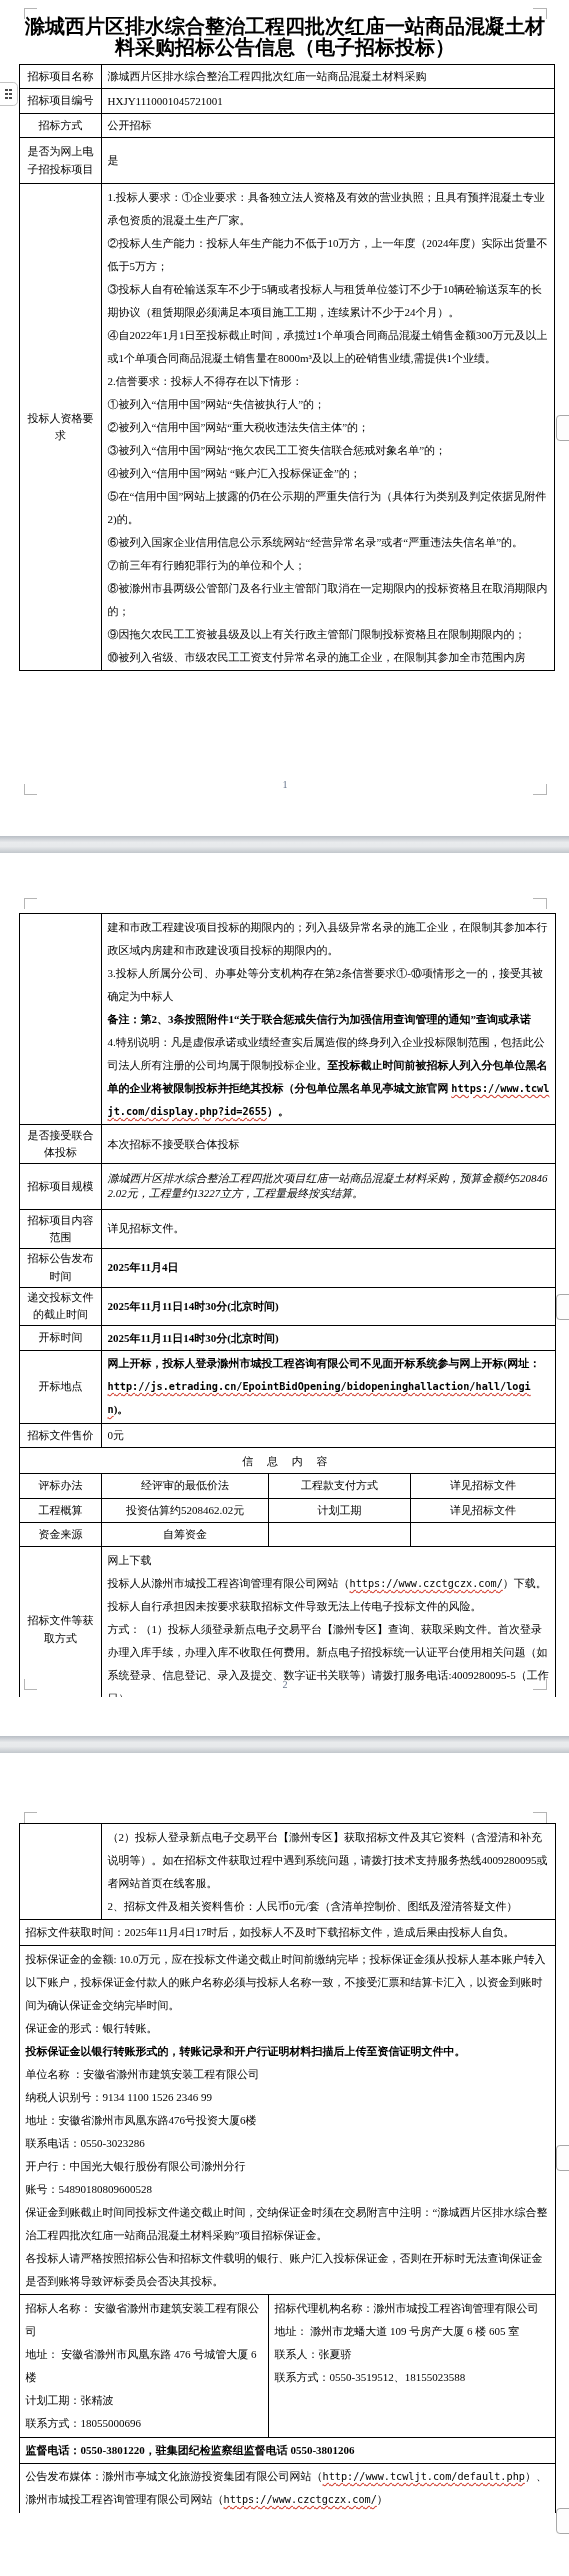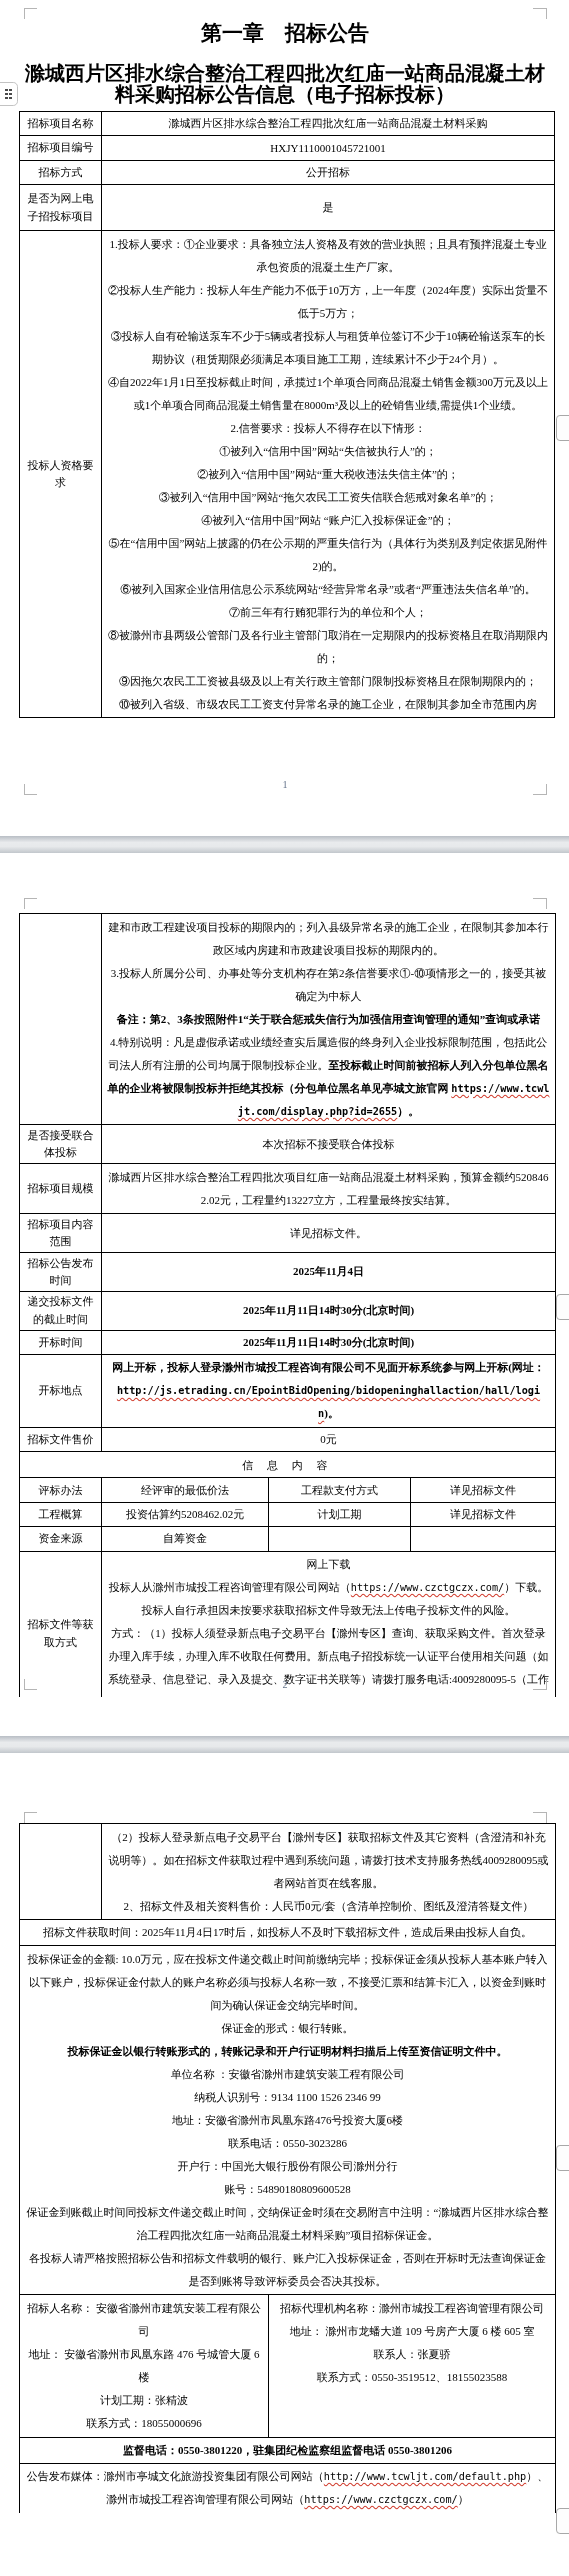--- a/index.html
+++ b/index.html
@@ -24,21 +24,21 @@
   .cm.br{border-bottom-width:0.8px;border-right-width:0.8px;}
 
   .doc-title{margin:19px 0 0 0;text-align:center;font-size:21px;font-weight:bold;line-height:28px;}
   .doc-subtitle{margin:15.7px 23.6px 0 23.6px;text-align:center;font-size:20px;font-weight:bold;line-height:21px;}
 
   table.doc{border-collapse:collapse;table-layout:fixed;width:535px;margin:6.3px 0 0 19px;
     border:1.6px solid #000;}
   table.doc td{border:0.8px solid #000;font-size:11px;padding:1.6px 5.5px;vertical-align:middle;
     word-break:break-all;overflow:hidden;}
   td.lbl{text-align:center;padding:1.6px 3.1px;line-height:17.3px;}
-  td.val{text-align:center;}
+  td.val{text-align:left;}
   p.cp{margin:0;line-height:23px;}
   .b{font-weight:bold;}
   .center{text-align:center;}
   tr.h31{height:24.4px;} tr.h58{height:46px;} tr.h47{height:37px;} tr.h33{height:26px;}
   .info-head{text-align:center;letter-spacing:5.5px;font-size:11.8px;line-height:20.5px;}
   .url{font-family:"DejaVu Sans Mono","Liberation Mono",monospace;font-size:10.2px;
     text-decoration:underline;text-decoration-style:wavy;text-decoration-color:#d03a2b;
     text-underline-offset:2.4px;color:#000;}
   .pageno{position:absolute;left:0;width:100%;text-align:center;font-size:10.2px;color:#66758c;}
   .notice-cell{font-size:13.8px;line-height:23.6px;padding:4.7px 7px !important;}
@@ -54,21 +54,20 @@
 </style>
 </head>
 <body>
 
 <div class="page" id="page1">
   <span class="cm tl" style="left:23.6px;top:7.9px;"></span>
   <span class="cm tr" style="left:533px;top:7.9px;"></span>
   <span class="cm bl" style="left:23.6px;top:784px;"></span>
   <span class="cm br" style="left:533px;top:784px;"></span>
 
-  <div class="doc-title">第一章　招标公告</div>
   <div class="doc-subtitle">滁城西片区排水综合整治工程四批次红庙一站商品混凝土材料采购招标公告信息（电子招标投标）</div>
 
   <table class="doc">
     <colgroup>
         <col style="width:82px">
         <col style="width:453px">
       </colgroup>
     <tbody>
         <tr class="h31">
       <td class="lbl">招标项目名称</td>
@@ -136,21 +135,21 @@
         <p class="cp b">备注：第2、3条按照附件1“关于联合惩戒失信行为加强信用查询管理的通知”查询或承诺</p>
         <p class="cp"><span>4.特别说明：凡是虚假承诺或业绩经查实后属造假的终身列入企业投标限制范围，包括此公司法人所有注册的公司均属于限制投标企业。</span><span class="b">至投标截止时间前被招标人列入分包单位黑名单的企业将被限制投标并拒绝其投标（分包单位黑名单见亭城文旅官网 </span><span class="url b">https://www.tcwljt.com/display.php?id=2655</span><span class="b">）。</span></p>
       </td>
     </tr>
     <tr class="h31">
       <td class="lbl">是否接受联合体投标</td>
       <td class="val" colspan="3">本次招标不接受联合体投标</td>
     </tr>
     <tr class="h58">
       <td class="lbl">招标项目规模</td>
-      <td class="val" colspan="3" style="line-height:23px;">滁城西片区排水综合整治工程四批次项目红庙一站商品混凝土材料采购，预算金额约5208462.02元，工程量约13227立方，工程量最终按实结算。</td>
+      <td class="val" colspan="3" style="line-height:15px;font-style:italic;">滁城西片区排水综合整治工程四批次项目红庙一站商品混凝土材料采购，预算金额约5208462.02元，工程量约13227立方，工程量最终按实结算。</td>
     </tr>
     <tr class="h31">
       <td class="lbl">招标项目内容范围</td>
       <td class="val" colspan="3">详见招标文件。</td>
     </tr>
     <tr class="h31">
       <td class="lbl">招标公告发布时间</td>
       <td class="val b" colspan="3">2025年11月4日</td>
     </tr>
     <tr class="h47">

